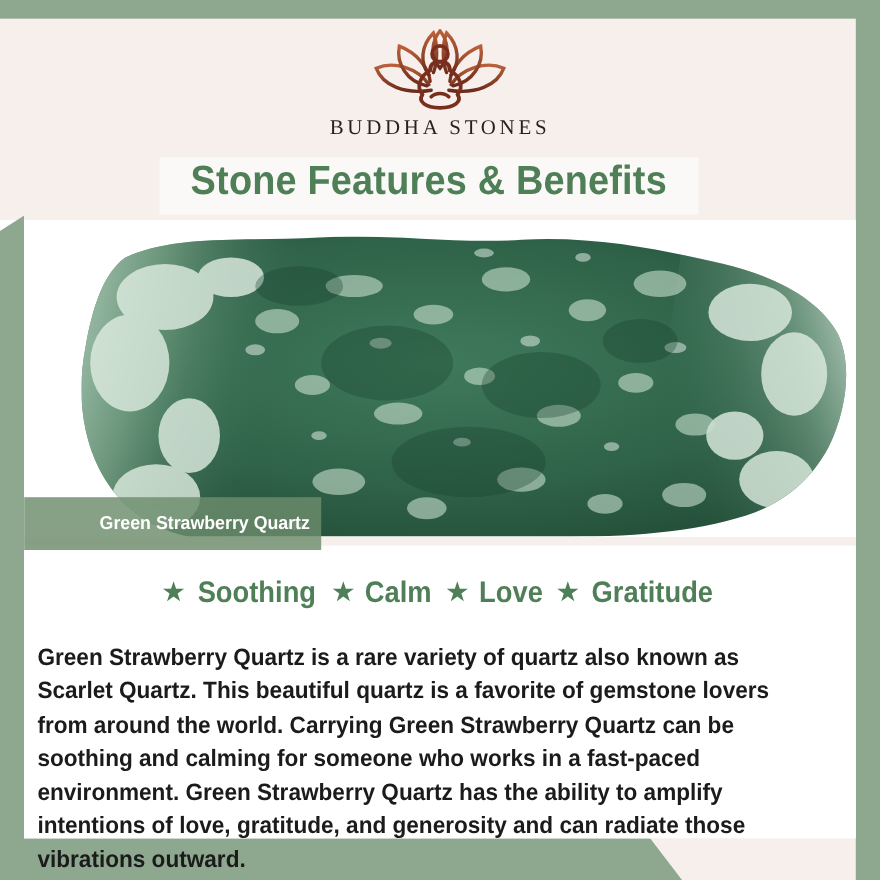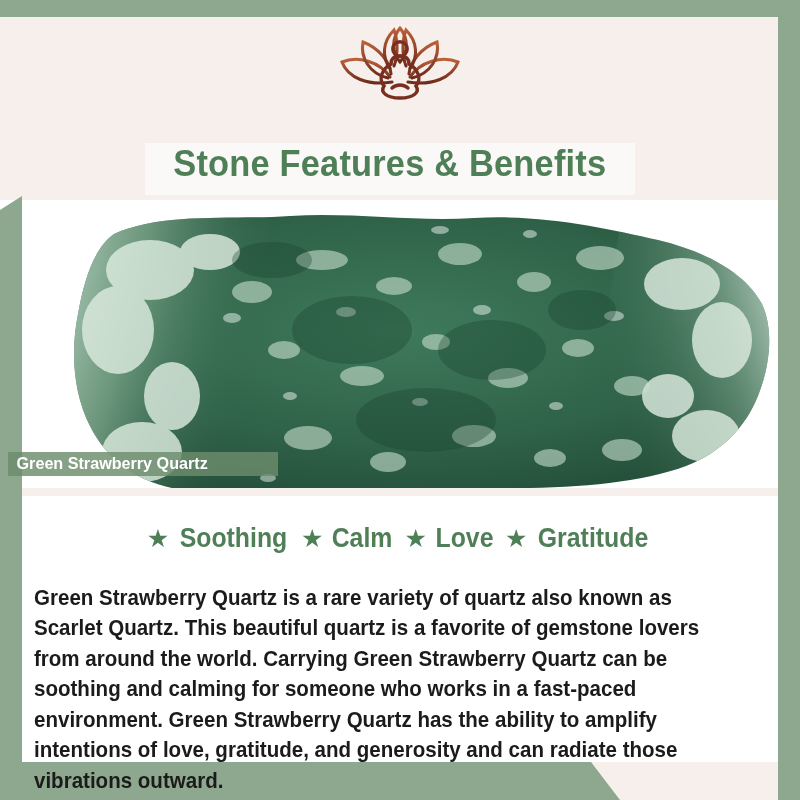--- a/index.html
+++ b/index.html
@@ -156,28 +156,29 @@
     background: #ffffff;
   }
   .photo svg {
     display: block;
     width: 756px;
     height: 288px;
   }
 
   .caption-bar {
     position: absolute;
-    left: 8px;
+    left: 22px;
     top: 452px;
     width: 270px;
-    height: 24px;
+    height: 48px;
     background: rgba(108, 140, 108, 0.82);
     display: flex;
     align-items: center;
     z-index: 3;
+    justify-content: flex-end;
   }
   .caption-text {
     color: #ffffff;
     font-size: 17px;
     font-weight: bold;
     padding-left: 9px;
     transform: scaleX(0.95);
     transform-origin: left center;
     white-space: nowrap;
   }
@@ -280,20 +281,21 @@
           <path d="M57 42 C 57 36, 61 34, 66 34 C 71 34, 75 36, 75 42"></path>
           <path d="M57 42 C 48 47, 44 57, 50 64"></path>
           <path d="M75 42 C 84 47, 88 57, 82 64"></path>
 
           <path d="M50 64 C 46 70, 52 76, 66 76 C 80 76, 86 70, 82 64"></path>
 
           <path d="M58 66 C 62 62, 70 62, 74 66"></path>
         </g>
       </svg>
     </span>
+    <span class="logo-text">BUDDHA STONES</span>
   </div>
 
   <div class="title-panel">
     <span class="title-text">Stone Features &amp; Benefits</span>
   </div>
 
   <div class="photo">
     <svg viewBox="0 0 756 288" xmlns="http://www.w3.org/2000/svg" preserveAspectRatio="none">
       <defs>
         <radialGradient id="stoneBase" cx="50%" cy="45%" r="72%">

